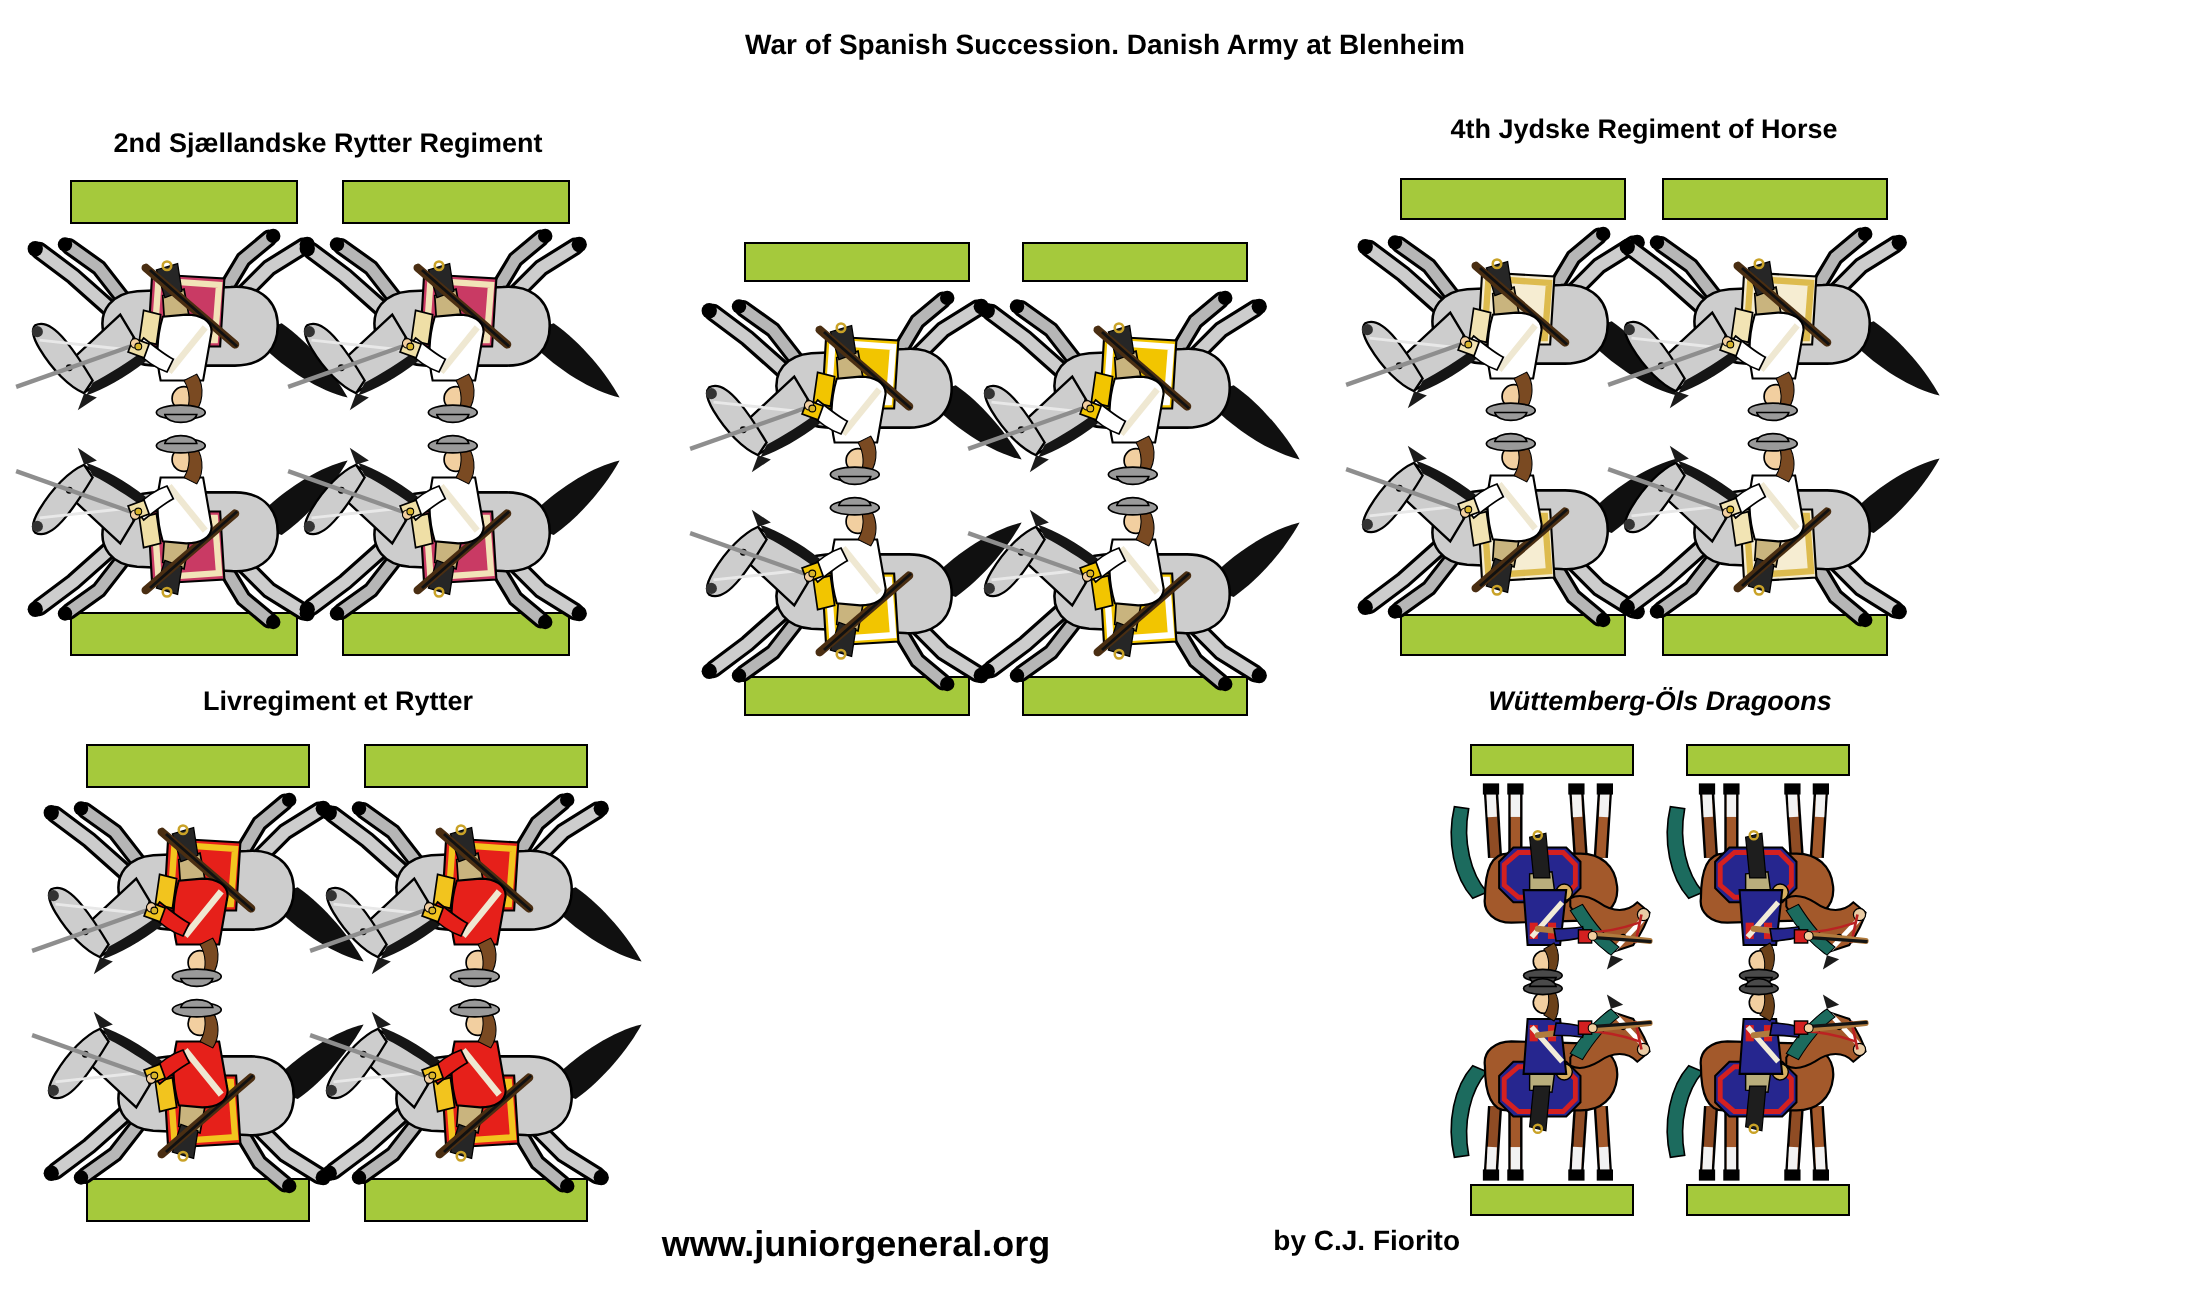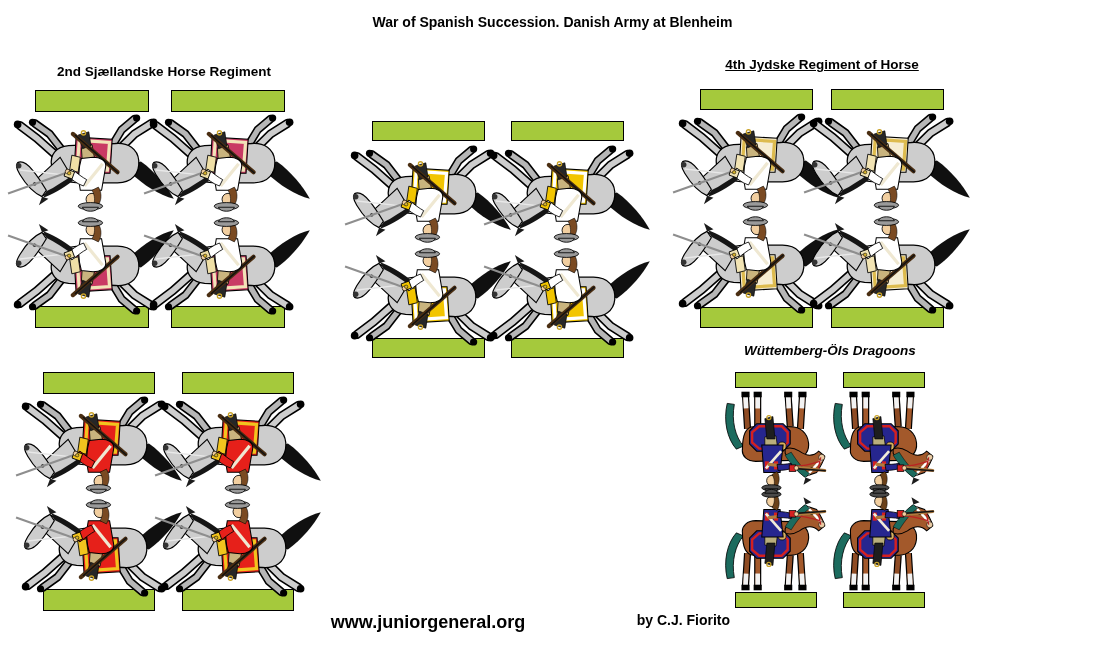--- a/index.html
+++ b/index.html
@@ -8,21 +8,21 @@
     font-family:"Liberation Sans", sans-serif;color:#000;
   }
   .title{position:absolute;top:14px;left:0;width:1105px;text-align:center;
          font-size:14px;font-weight:bold;}
   .subtitle{position:absolute;top:38px;left:0;width:1105px;text-align:center;
          font-size:14px;font-weight:bold;font-style:italic;}
   .rlabel{position:absolute;font-size:13.5px;font-weight:bold;text-align:center;white-space:nowrap;}
   .r1-label{left:35px;top:64px;width:258px;}
   .r2-label{left:43px;top:343px;width:252px;}
   .r3-label{left:372px;top:94px;width:252px;}
-  .r4-label{left:700px;top:57px;width:244px;text-decoration:underline;}
+  .r4-label{left:700px;top:57px;width:244px;}
   .r5-label{left:735px;top:343px;width:190px;font-style:italic;}
 
   .stand{position:absolute;}
   .r1s1{left:35px;top:90px;width:114px;height:238px;}
   .r1s2{left:171px;top:90px;width:114px;height:238px;}
   .r2s1{left:43px;top:372px;width:112px;height:239px;}
   .r2s2{left:182px;top:372px;width:112px;height:239px;}
   .r3s1{left:372px;top:121px;width:113px;height:237px;}
   .r3s2{left:511px;top:121px;width:113px;height:237px;}
   .r4s1{left:700px;top:89px;width:113px;height:239px;}
@@ -167,21 +167,21 @@
       <ellipse cx="50.5" cy="14" rx="9.5" ry="3" fill="#4A4A4A" stroke="#000" stroke-width="0.8"></ellipse>
       <path d="M44,13 C45,8 56,8 57,13 Z" fill="#4A4A4A" stroke="#000" stroke-width="0.8"></path>
     </g>
   </defs>
 </svg>
 
 <div id="sheet">
 
   <div class="title">War of Spanish Succession. Danish Army at Blenheim</div>
 
-  <div class="rlabel r1-label">2nd Sjællandske Horse Regiment</div>
+  <div class="rlabel r1-label">2nd Sjællandske Rytter Regiment</div>
   <div class="stand r1s1" style="--coat: #FFFFFF; --cuff: #EFDFA6; --saddle: #C93A64; --saddleBorder: #F2E3B8;">
     <div class="base top bar-h22"></div>
     <div class="base bottom bar-h22"></div>
     <svg class="fig fig-g inv flip" viewBox="0 0 160 110">
         <use href="#fig-gallop"></use>
       </svg>
     <svg class="fig fig-g up" viewBox="0 0 160 110">
         <use href="#fig-gallop"></use>
       </svg>
   </div>
@@ -189,20 +189,21 @@
     <div class="base top bar-h22"></div>
     <div class="base bottom bar-h22"></div>
     <svg class="fig fig-g inv flip" viewBox="0 0 160 110">
         <use href="#fig-gallop"></use>
       </svg>
     <svg class="fig fig-g up" viewBox="0 0 160 110">
         <use href="#fig-gallop"></use>
       </svg>
   </div>
 
+  <div class="rlabel r2-label">Livregiment et Rytter</div>
   <div class="stand r2s1" style="--coat: #E6201A; --cuff: #F2C41E; --saddle: #E6201A; --saddleBorder: #F2C41E;">
     <div class="base top bar-h22"></div>
     <div class="base bottom bar-h22"></div>
     <svg class="fig fig-g inv flip" viewBox="0 0 160 110">
         <use href="#fig-gallop"></use>
       </svg>
     <svg class="fig fig-g up" viewBox="0 0 160 110">
         <use href="#fig-gallop"></use>
       </svg>
   </div>

